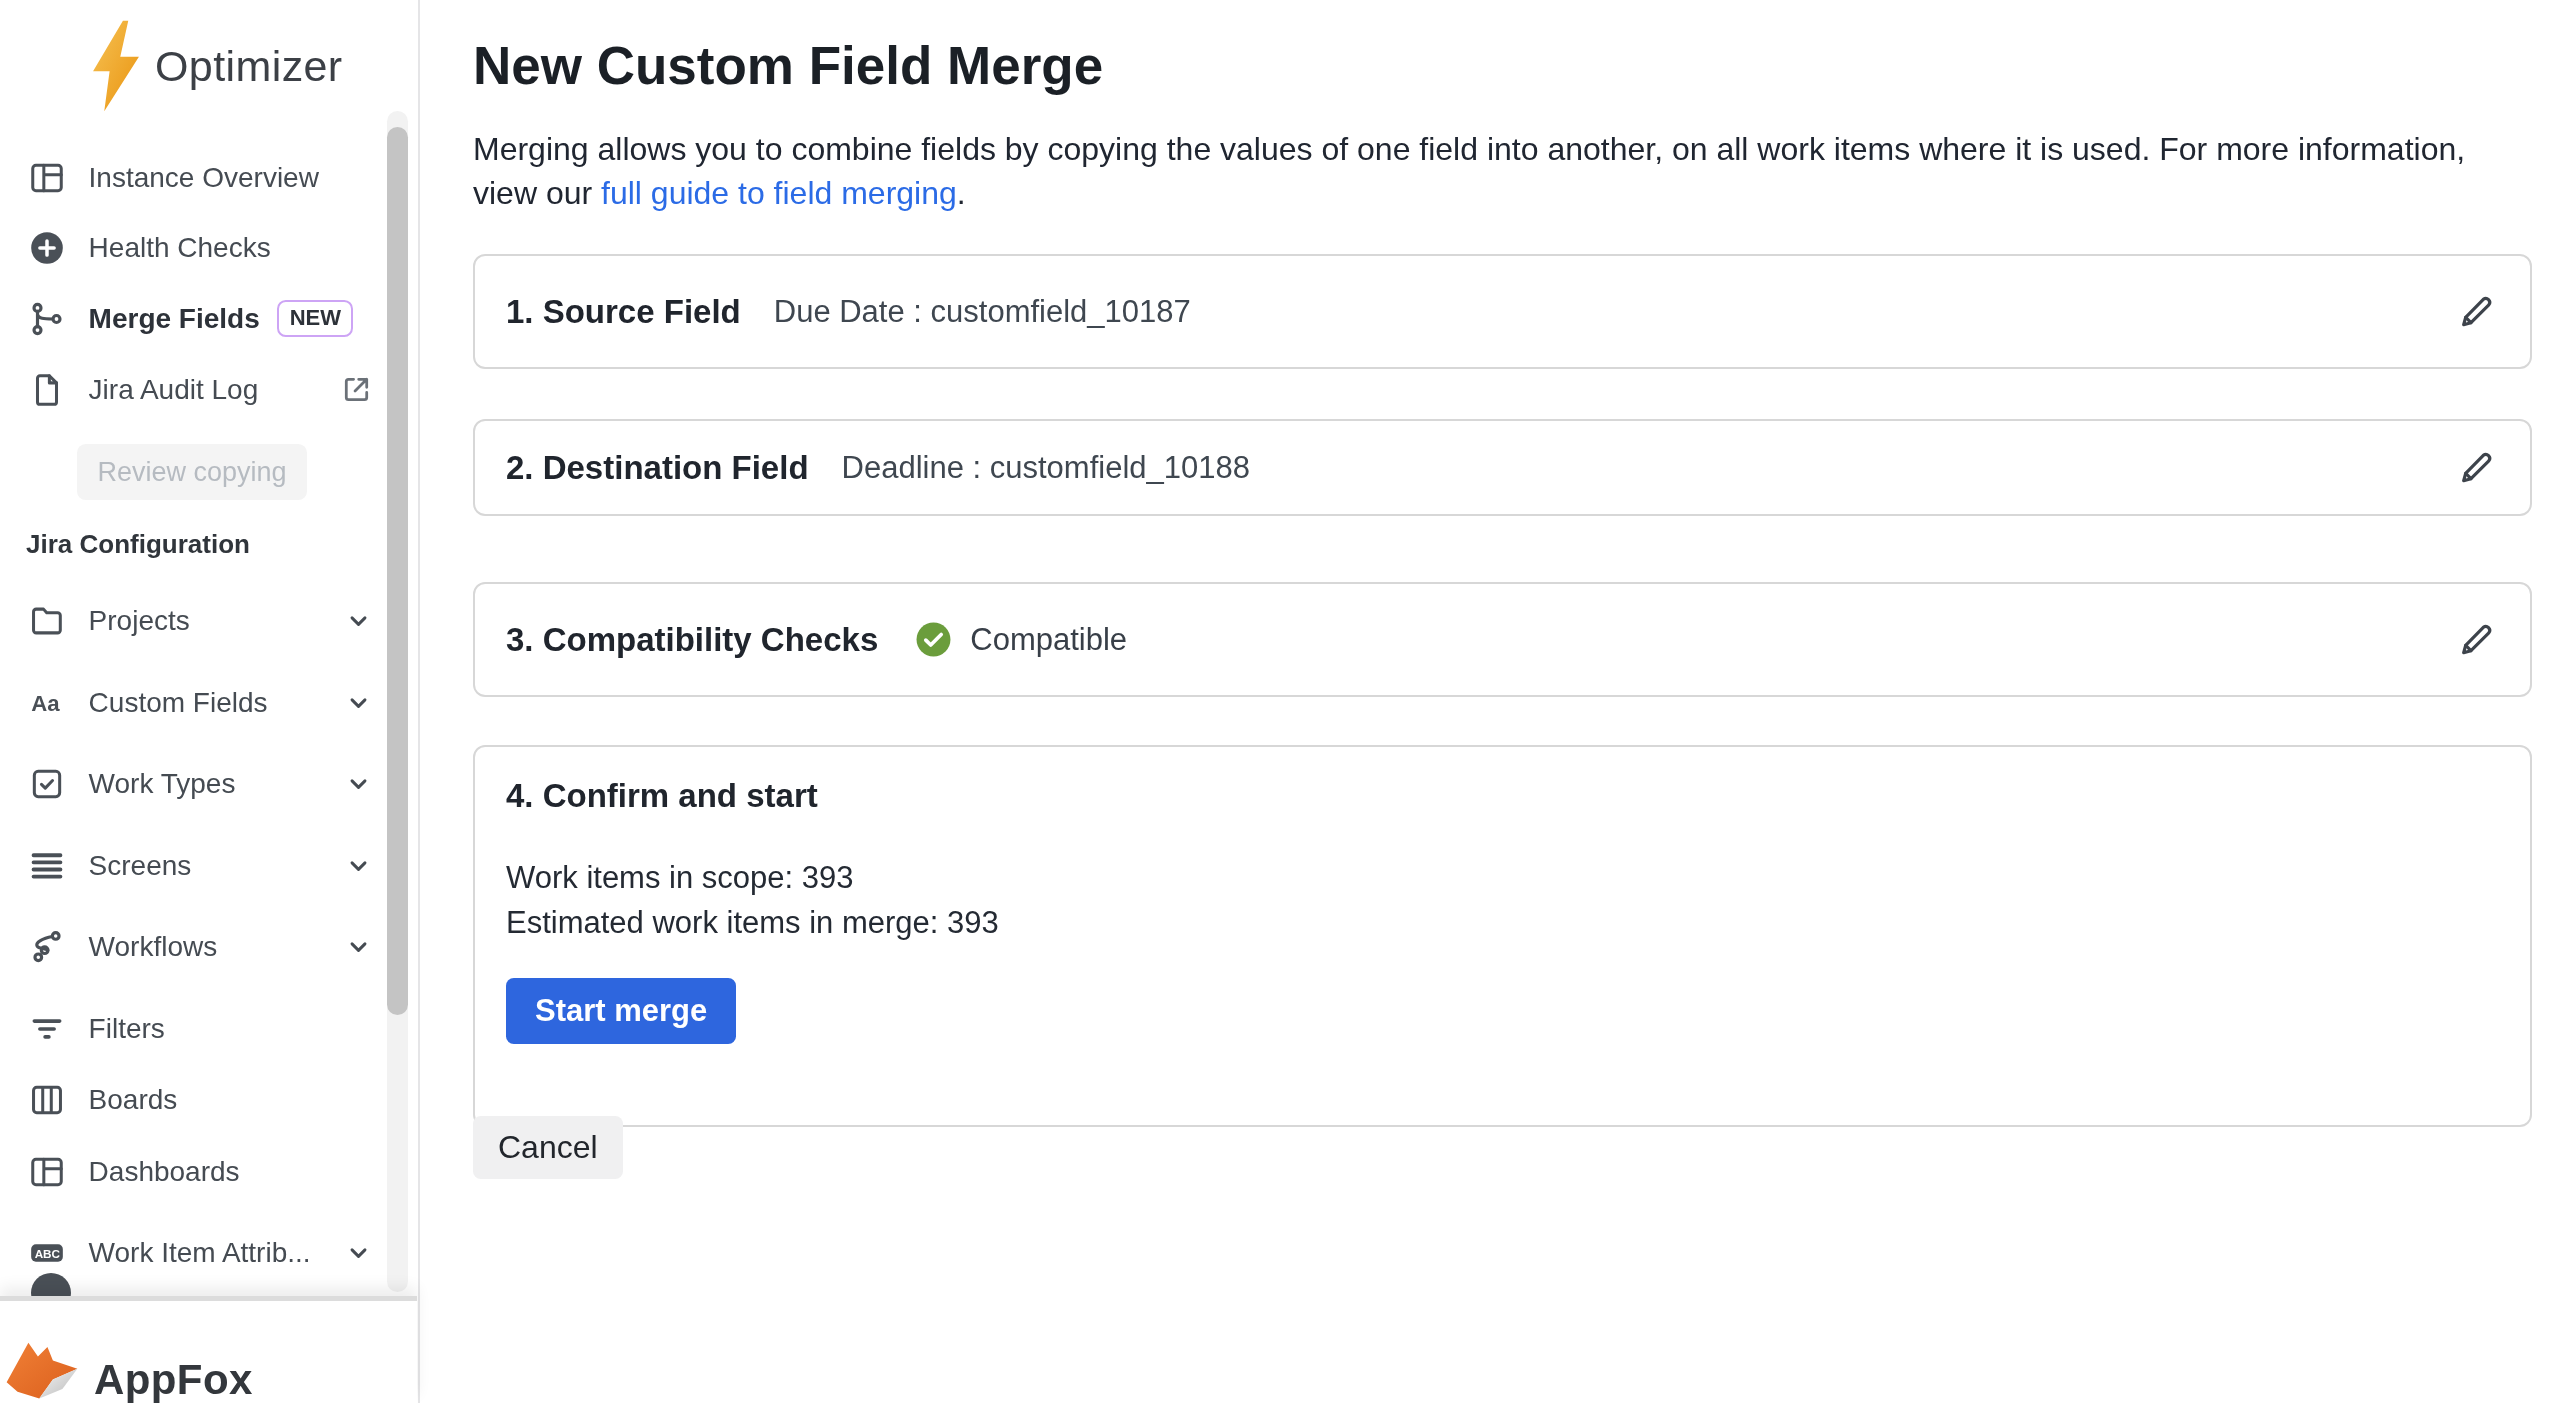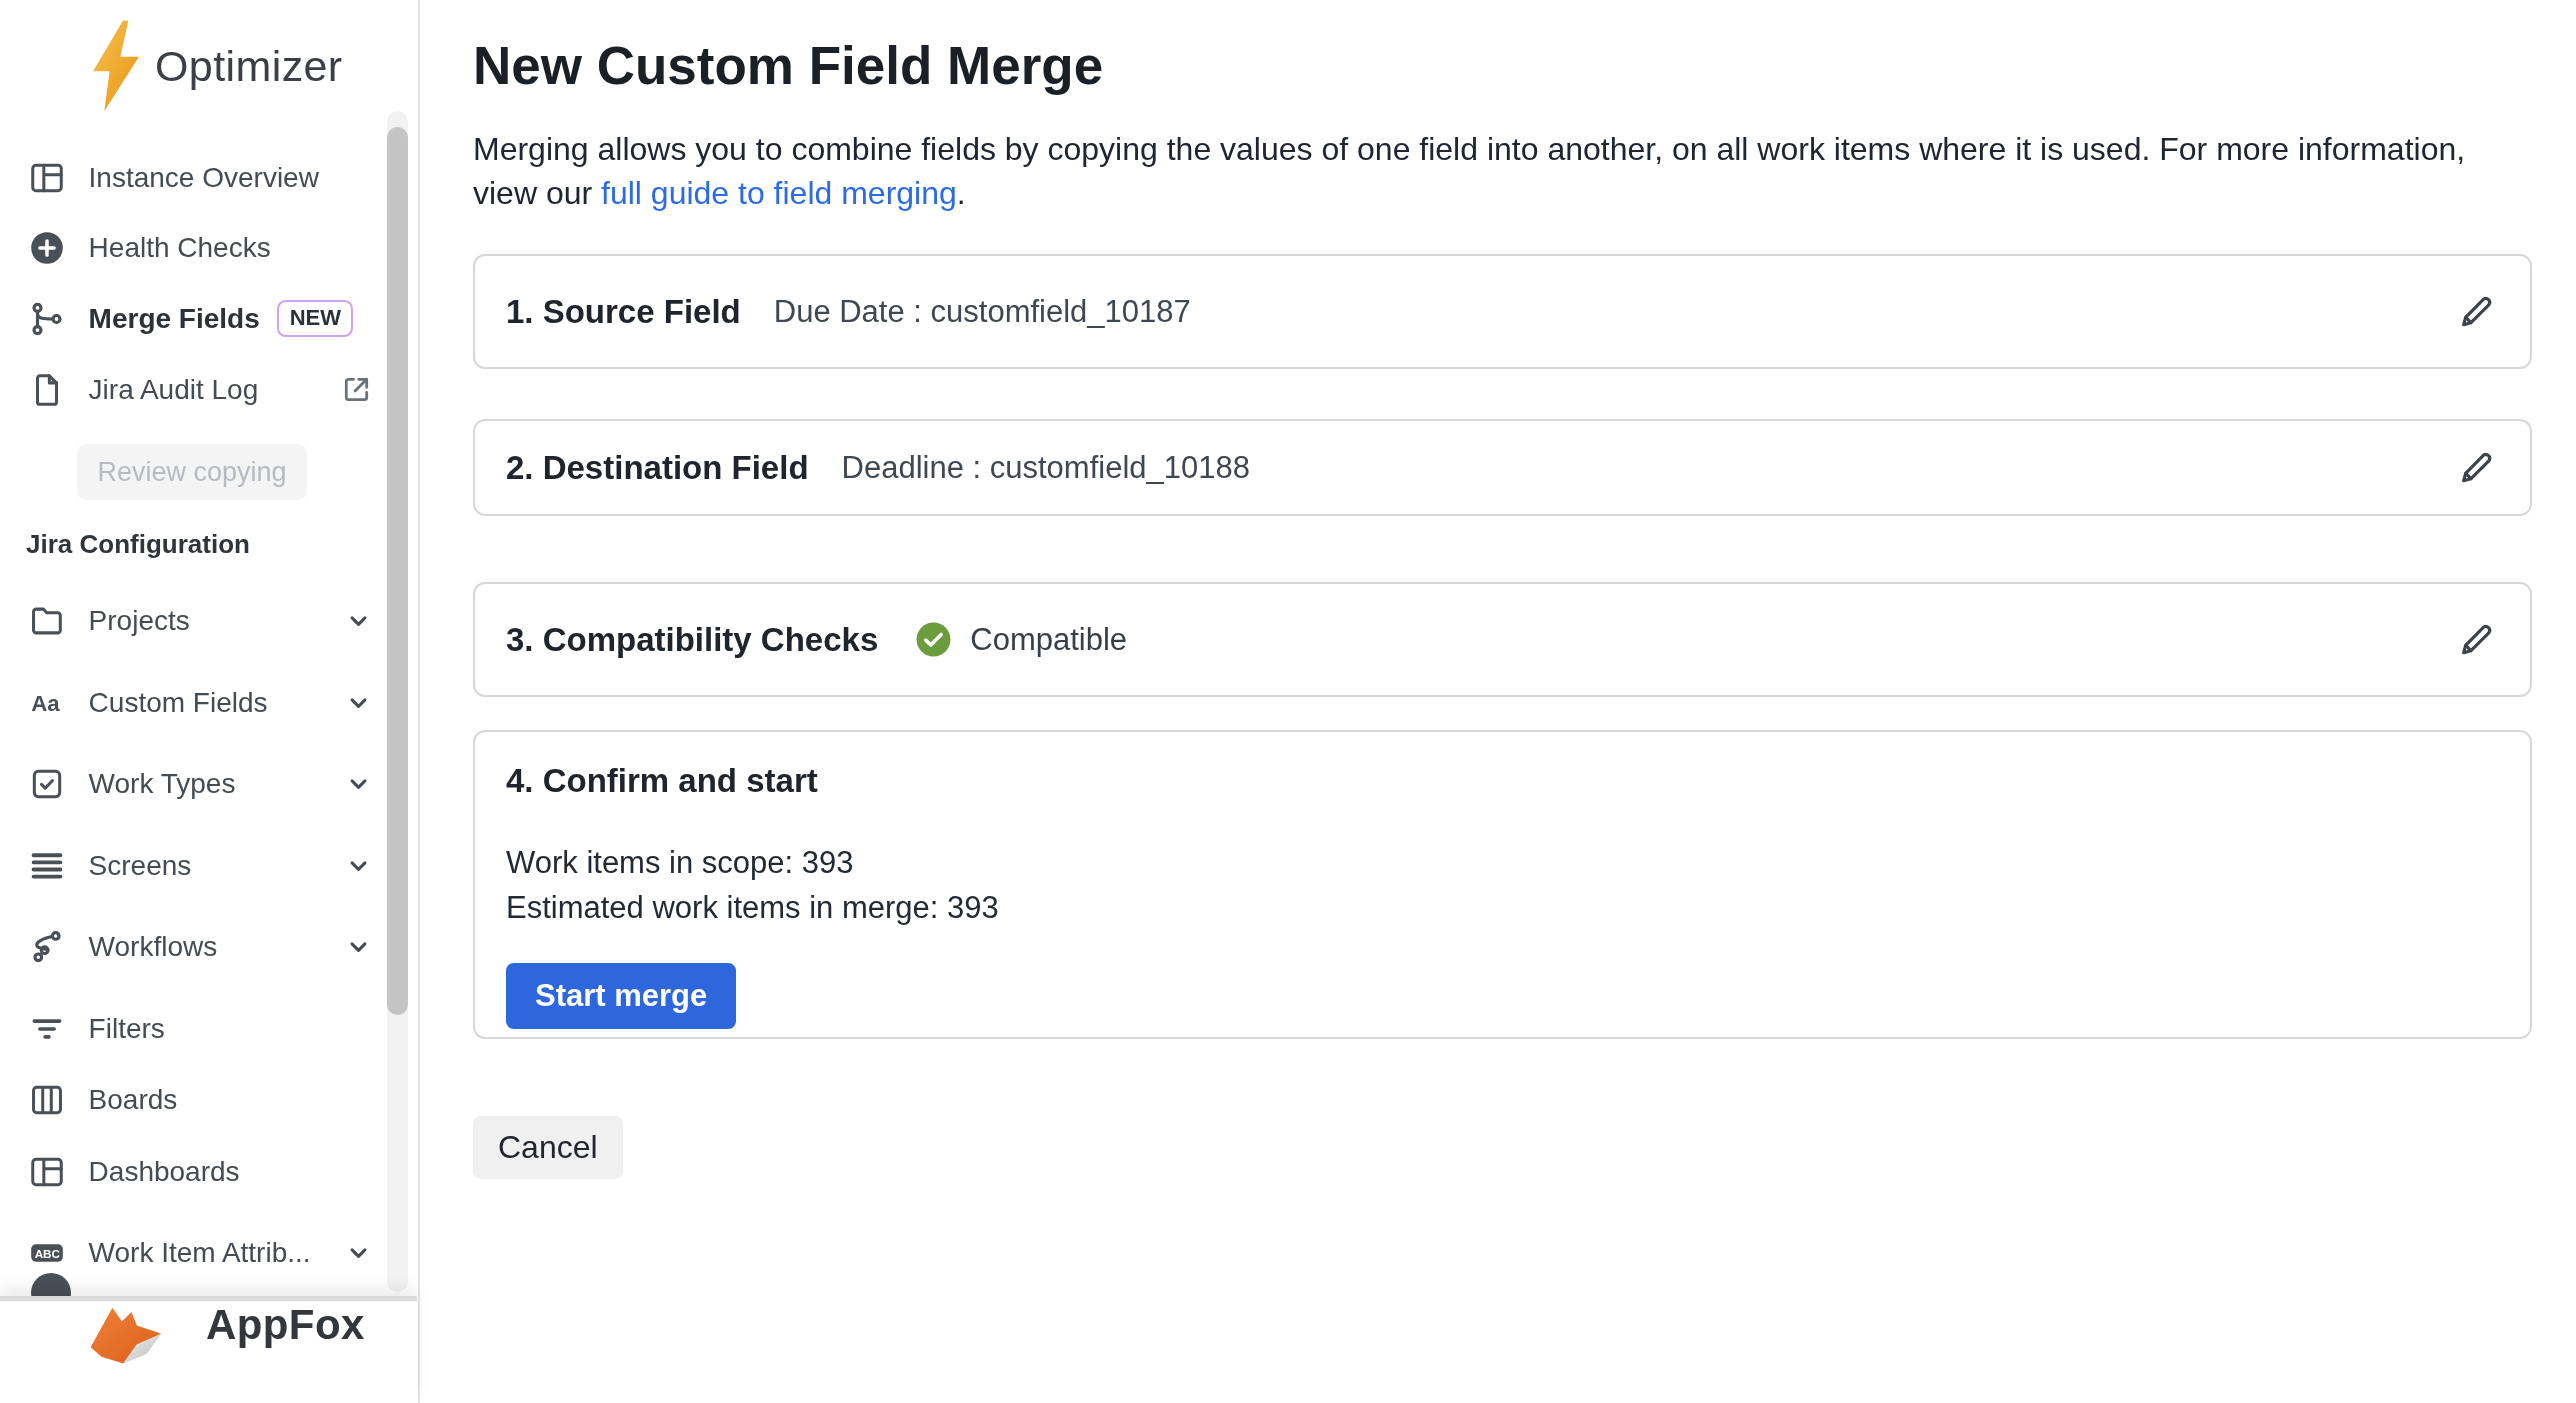--- a/index.html
+++ b/index.html
@@ -36,21 +36,21 @@
     border-radius:50%; background:#4a5057; }
 
   .scroll-track { position:absolute; right:10.5px; top:111px; width:21px; height:1181px;
     background:#f2f2f2; border-radius:10.5px; }
   .scroll-thumb { position:absolute; right:10.5px; top:127px; width:21px; height:888px;
     background:#c4c4c4; border-radius:10.5px; }
 
   .sidebar-footer { position:absolute; left:0; bottom:0; width:417px; height:108px;
     background:#ffffff; border-top:5.2px solid #dcdcdc;
     box-shadow:0 -8.7px 14px rgba(0,0,0,0.07); z-index:5;
-    display:flex; align-items:flex-start; padding-left:84px; gap:38px; }
+    display:flex; align-items:flex-end; gap:10px; }
   .fox-logo { width:84px; height:68px; }
   .footer-brand { font-size:42px; font-weight:600; color:#33373c; letter-spacing:0.4px; }
 
   
   .main { position:absolute; left:422px; top:0; width:2154px; height:1404px; }
   .page-title { position:absolute; left:51px; top:35px; font-size:53px; font-weight:700; color:#1b2026; }
   .intro { position:absolute; left:51px; top:127px; width:2052px; font-size:32px;
     line-height:44px; color:#202631; }
   .intro a { color:#2b6be6; text-decoration:none; cursor:pointer; }
 
@@ -334,21 +334,21 @@
       </span>
       <button class="edit-btn">
         <svg viewBox="0 0 24 24" fill="none" stroke="currentColor" stroke-width="1.9" stroke-linecap="round" stroke-linejoin="round">
           <path d="M15.8 4.4a2.35 2.35 0 0 1 3.3 3.3L8.4 18.4 4 19.6l1.2-4.4z"></path>
             <path d="M5.2 15.2l3.2 3.2"></path>
         </svg>
       </button>
     </div>
   </div>
 
-  <div class="card card-confirm" style="top:730px; height:309px">
+  <div class="card card-confirm" style="top:745px; height:382px">
     <span class="step-title">4. Confirm and start</span>
     <div class="confirm-lines">
       <div>Work items in scope: 393</div>
       <div>Estimated work items in merge: 393</div>
     </div>
     <button class="start-btn">Start merge</button>
   </div>
 
   <button class="cancel-btn">Cancel</button>
 </div>

